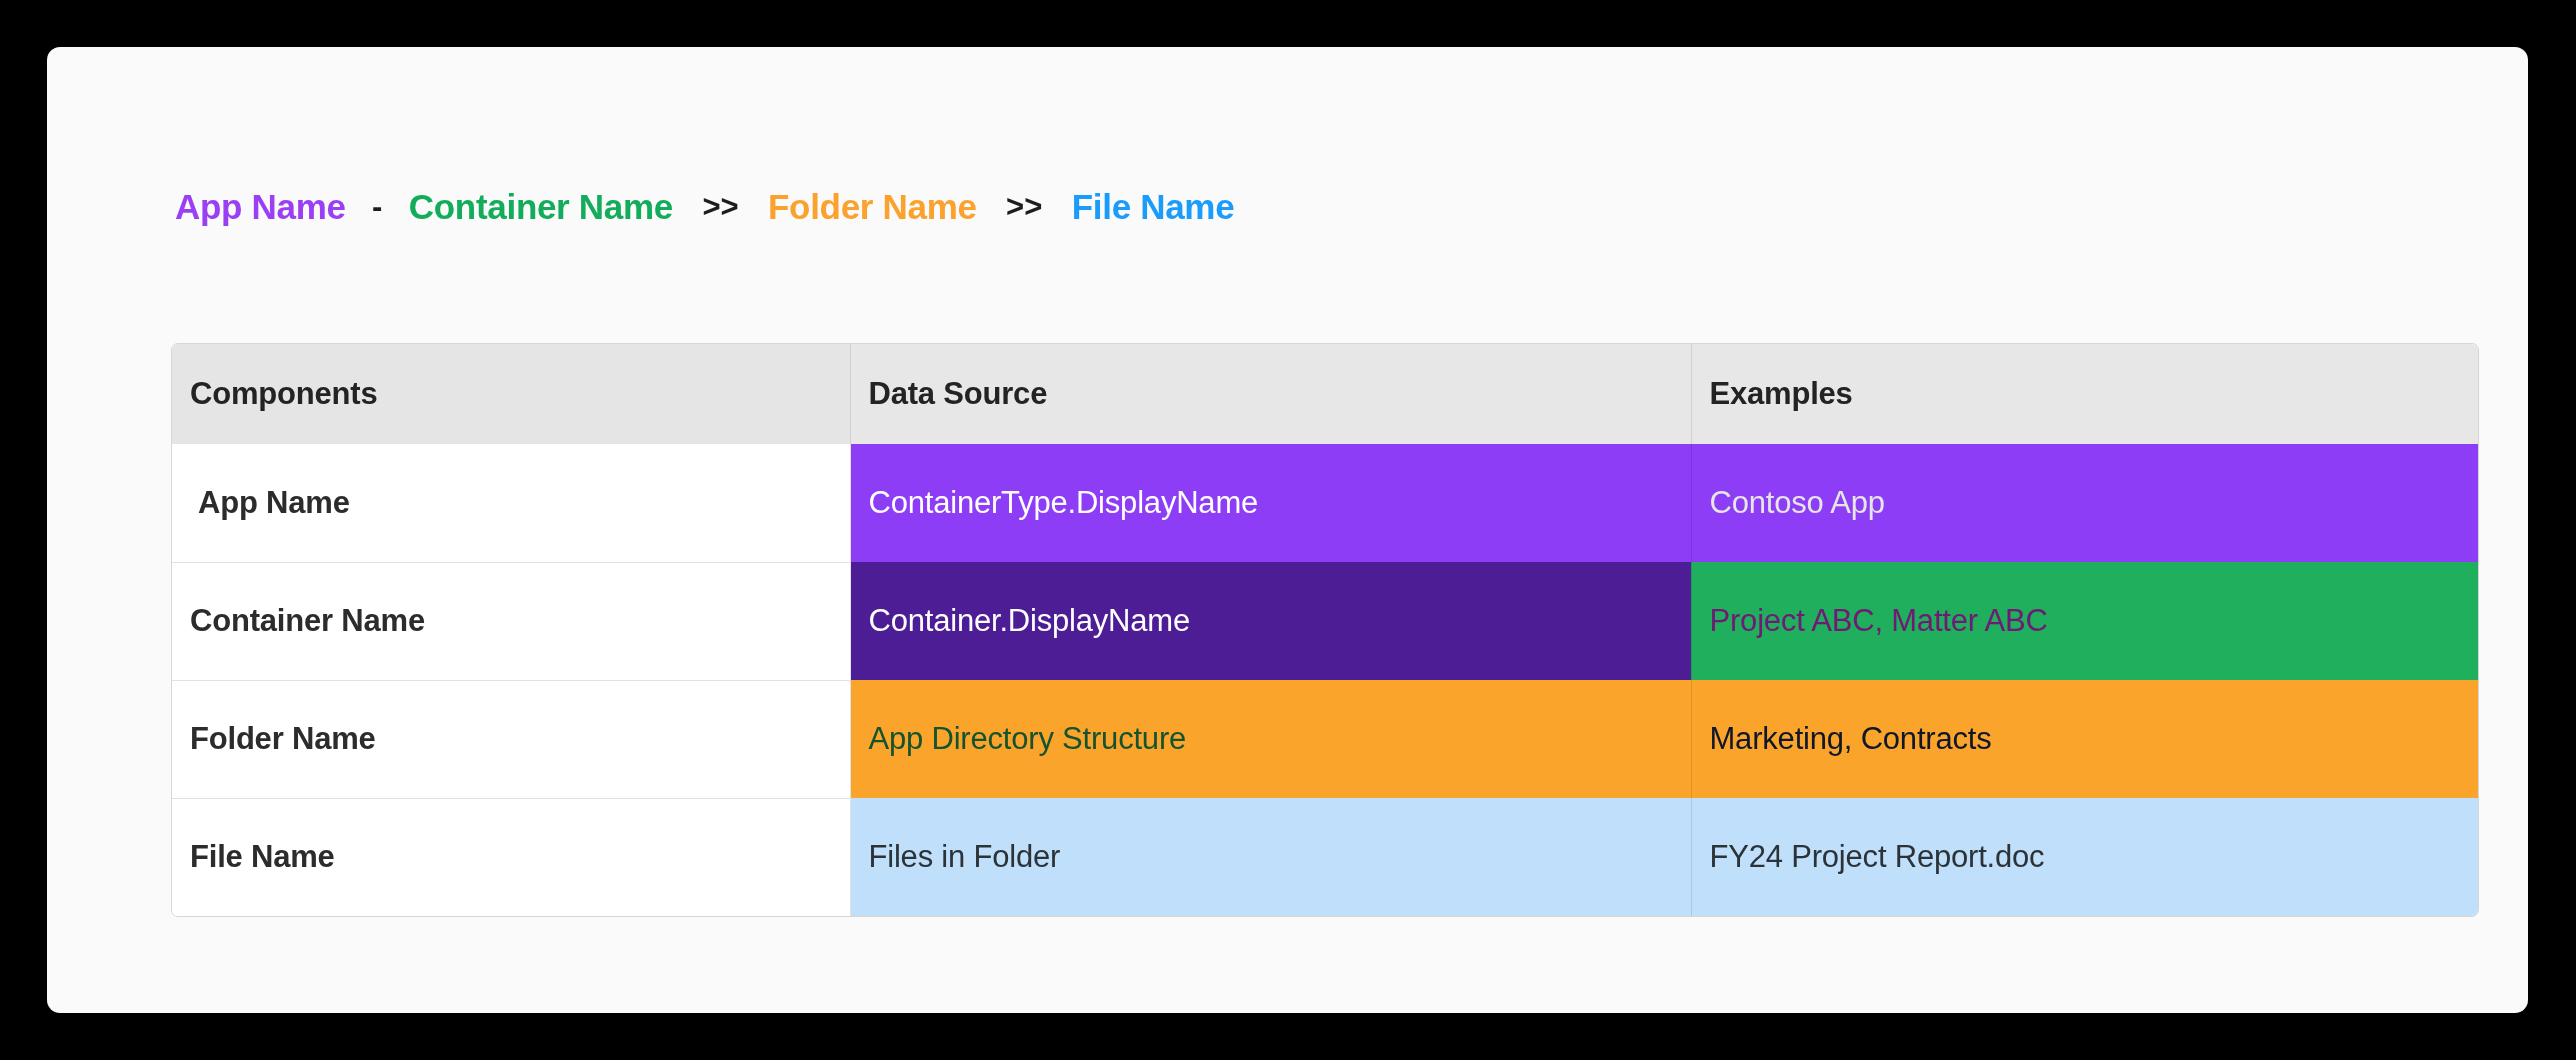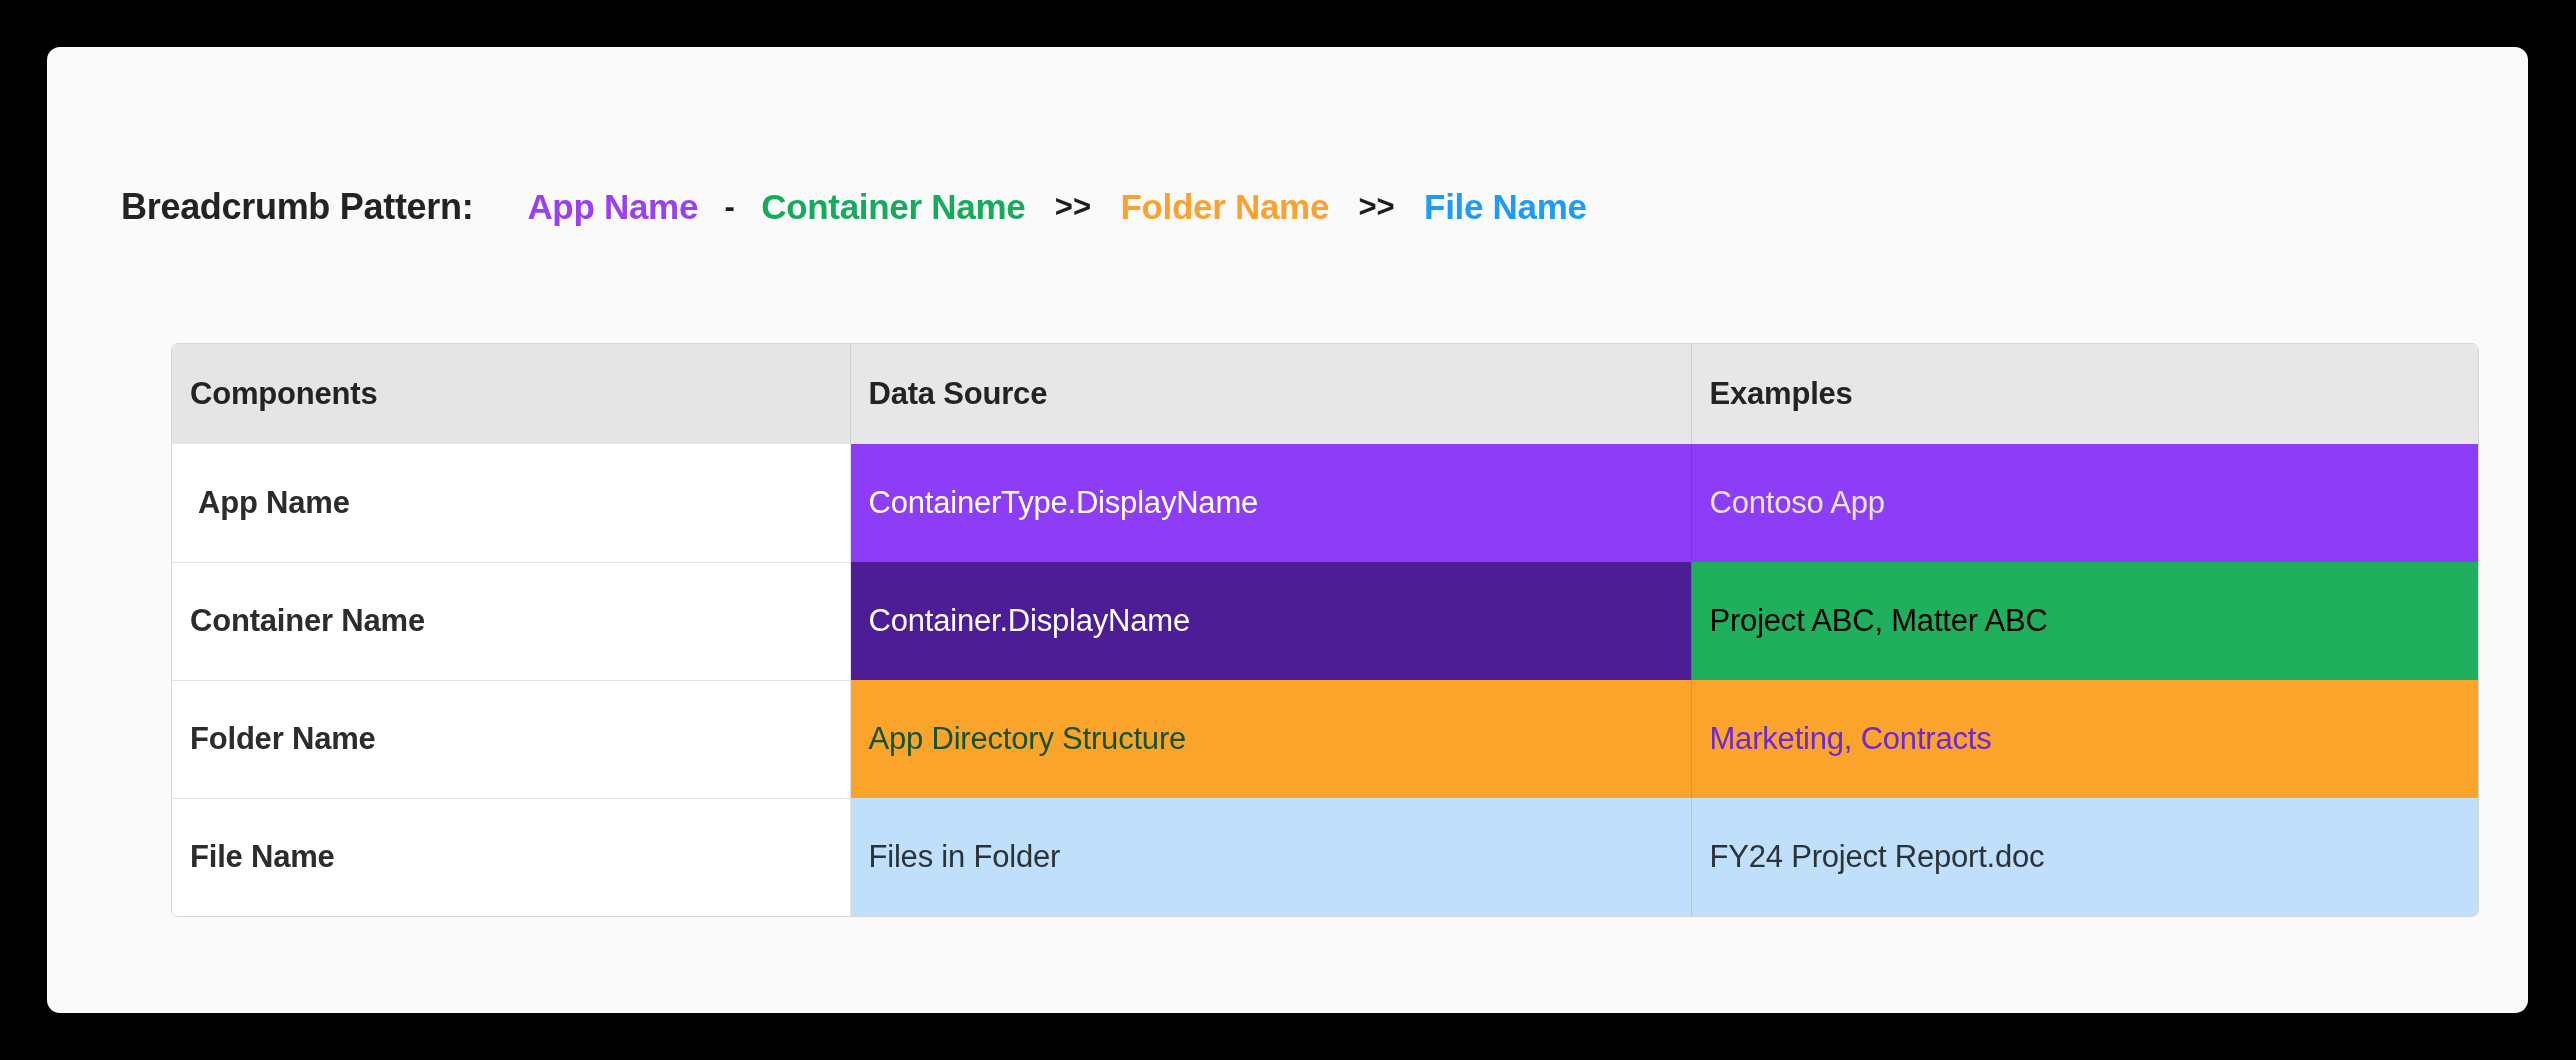--- a/index.html
+++ b/index.html
@@ -121,21 +121,20 @@
     font-weight: normal;
   }
   td.data-cell { border-right: 1.2px solid rgba(0,0,0,0.10); }
 </style>
 </head>
 <body>
 
 <div id="card" style="background: rgb(250, 250, 250);">
 
   <div id="breadcrumb-row">
-    <span id="breadcrumb-label">Breadcrumb Pattern:</span>
 
     <span id="breadcrumb-trail">
       <span class="crumb" id="crumb0" style="color: rgb(155, 63, 245);">App Name</span>
 
       <span class="crumb-sep sep-gap-dash">-</span>
 
       <span class="crumb" id="crumb1" style="color: rgb(19, 172, 91);">Container Name</span>
 
       <span class="crumb-sep sep-gap-chev">&gt;&gt;</span>
 
@@ -165,27 +164,27 @@
 
         <tr id="row0">
           <td class="label-cell indented" style="color: rgb(44, 44, 44);">App Name</td>
           <td class="data-cell" id="r0c2" style="background: rgb(140, 61, 245); color: rgb(255, 255, 255);">ContainerType.DisplayName</td>
           <td class="example-cell" id="r0c3" style="background: rgb(140, 61, 245); color: #e5e5e5;">Contoso App</td>
         </tr>
 
         <tr id="row1">
           <td class="label-cell" style="color: rgb(44, 44, 44);">Container Name</td>
           <td class="data-cell" id="r1c2" style="background: #4c1d95; color: rgb(255, 255, 255);">Container.DisplayName</td>
-          <td class="example-cell" id="r1c3" style="background: rgb(31, 175, 93); color: #000000;">Project ABC, Matter ABC</td>
+          <td class="example-cell" id="r1c3" style="background: rgb(31, 175, 93); color: #701a75;">Project ABC, Matter ABC</td>
         </tr>
 
         <tr id="row2">
           <td class="label-cell" style="color: rgb(44, 44, 44);">Folder Name</td>
           <td class="data-cell" id="r2c2" style="background: rgb(251, 164, 44); color: #14532d;">App Directory Structure</td>
-          <td class="example-cell" id="r2c3" style="background: rgb(251, 164, 44); color: #6d28d9;">Marketing, Contracts</td>
+          <td class="example-cell" id="r2c3" style="background: rgb(251, 164, 44); color: #0f172a;">Marketing, Contracts</td>
         </tr>
 
         <tr id="row3">
           <td class="label-cell" style="color: rgb(44, 44, 44);">File Name</td>
           <td class="data-cell" id="r3c2" style="background: rgb(191, 223, 250); color: rgb(43, 50, 56);">Files in Folder</td>
           <td class="example-cell" id="r3c3" style="background: rgb(191, 223, 250); color: rgb(43, 50, 56);">FY24 Project Report.doc</td>
         </tr>
 
       </tbody>
     </table>

